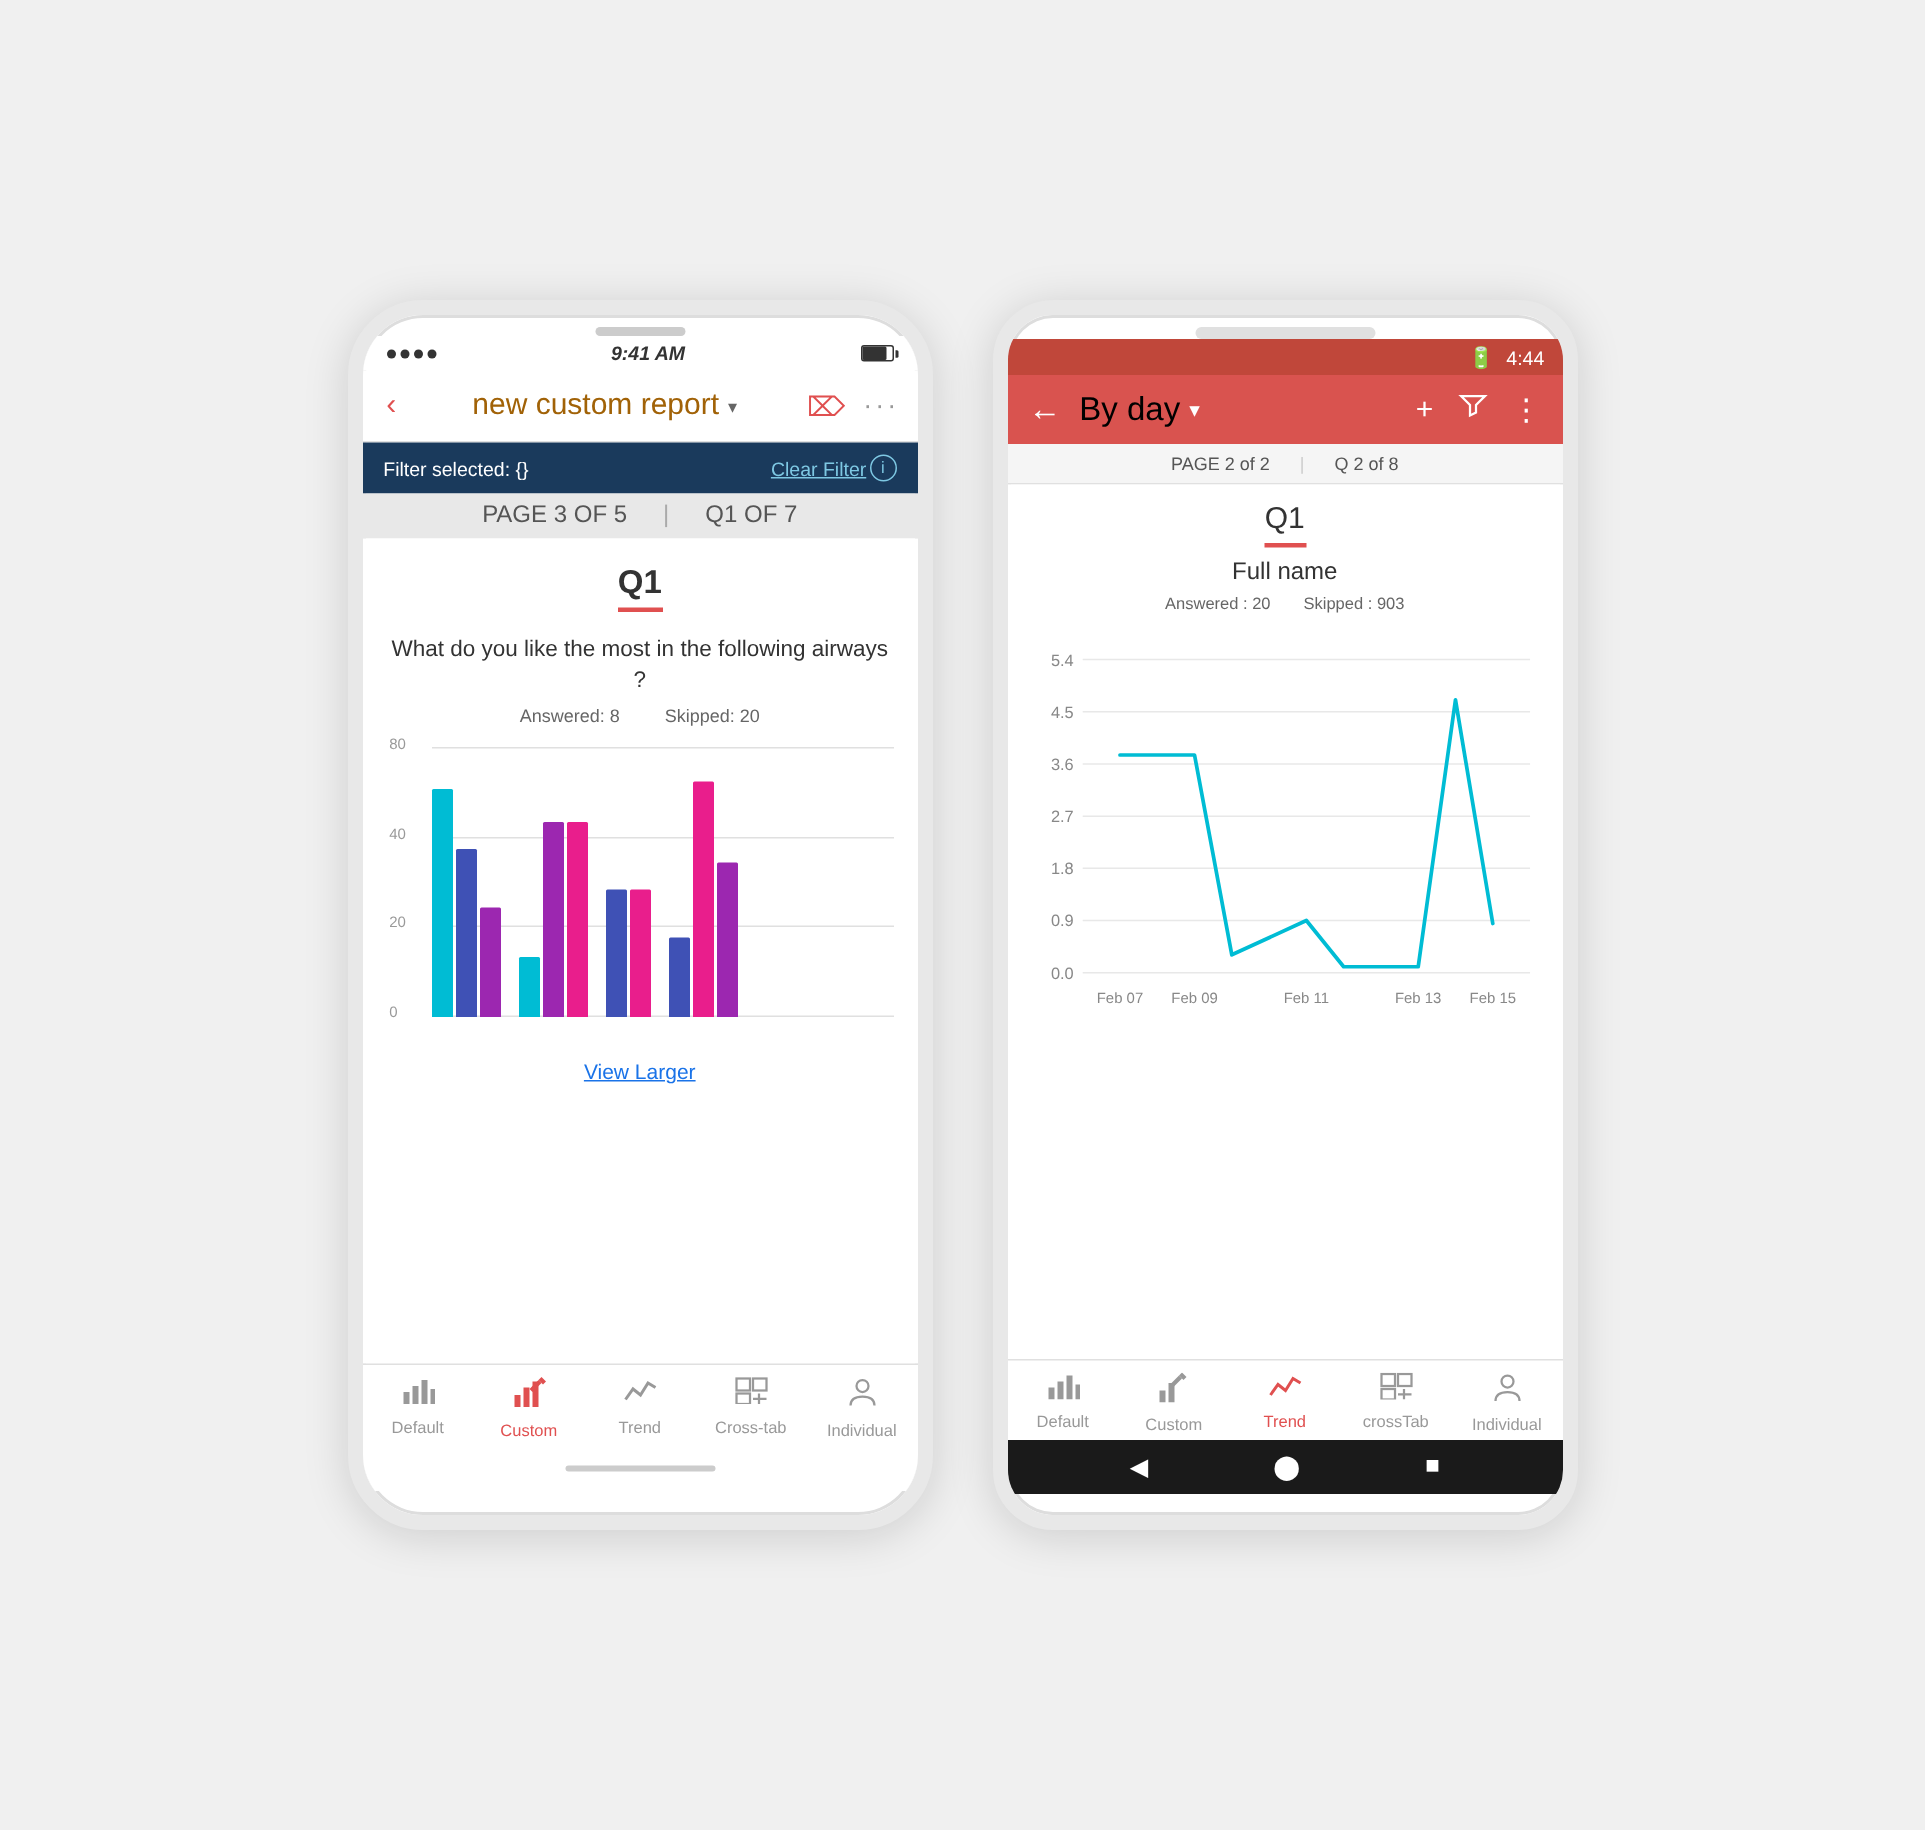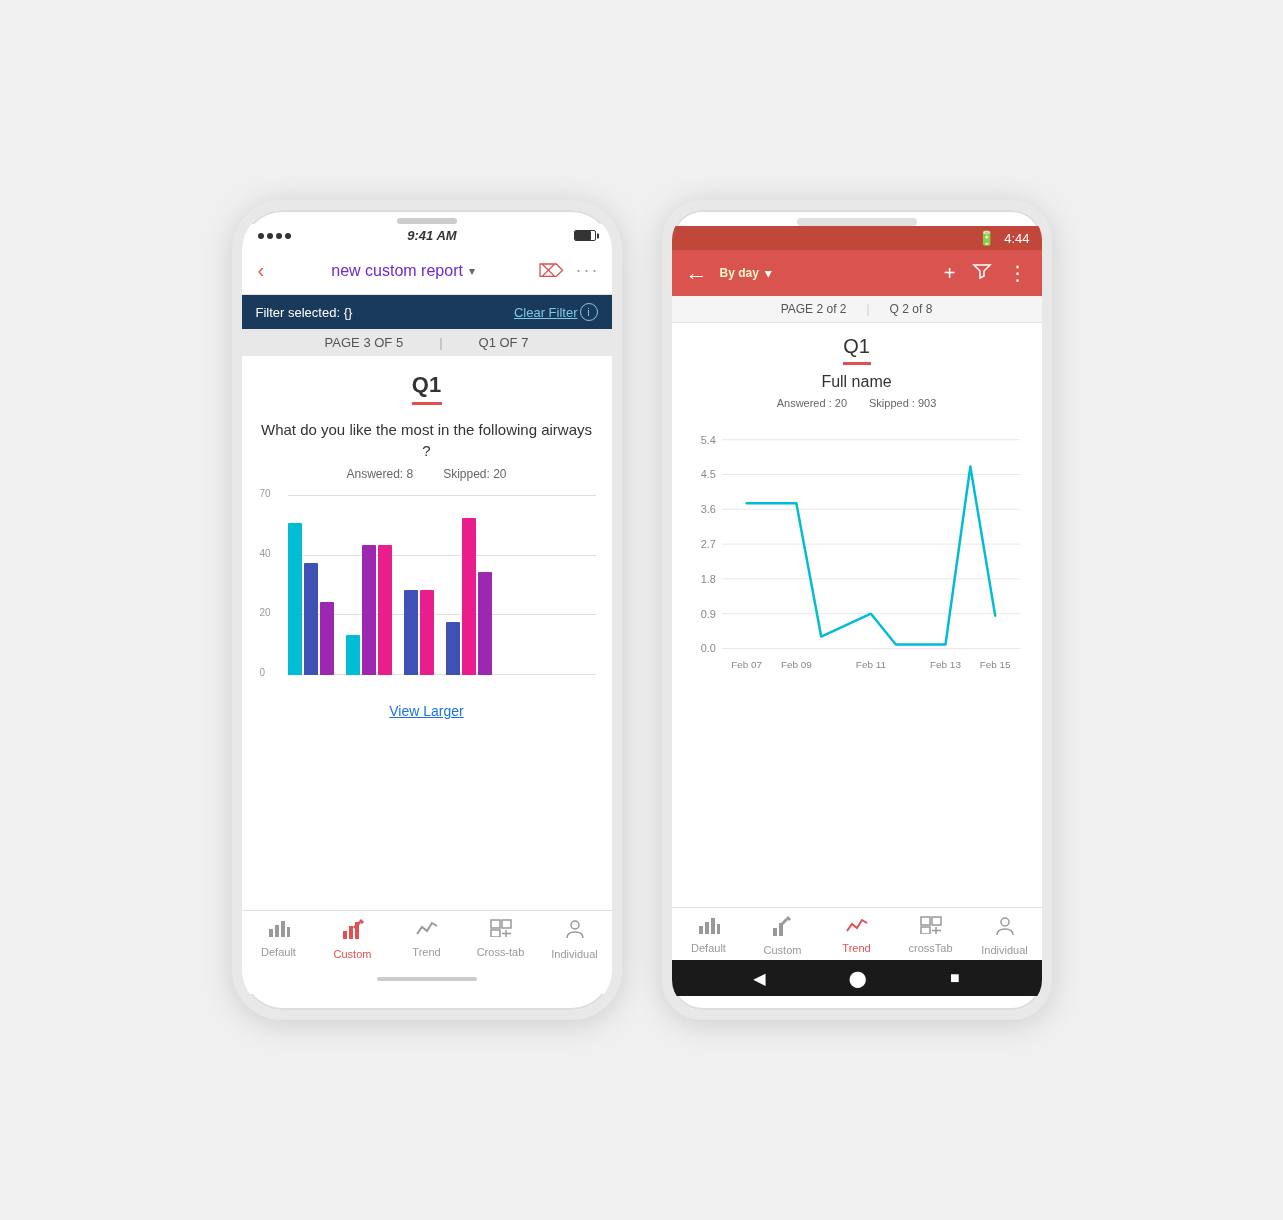--- a/index.html
+++ b/index.html
@@ -80,21 +80,21 @@
 
     .ios-nav-bar {
       display: flex;
       align-items: center;
       padding: 8px 12px;
       background: #fff;
       border-bottom: 1px solid #e0e0e0;
     }
     .ios-back-btn { color: #e05050; font-size: 20px; cursor: pointer; padding: 4px; }
     .ios-title-area { flex: 1; display: flex; align-items: center; justify-content: center; gap: 6px; }
-    .ios-title { font-size: 16px; font-weight: 500; color: #6d28d9; }
+    .ios-title { font-size: 20px; font-weight: 500; color: #a16207; }
     .ios-chevron { color: #666; font-size: 12px; }
     .ios-nav-icons { display: flex; gap: 12px; align-items: center; }
     .ios-filter-icon { color: #e05050; font-size: 18px; }
     .ios-more-icon { color: #999; font-size: 18px; letter-spacing: 2px; }
 
     .ios-filter-bar {
       background: #1a3a5c;
       padding: 8px 14px;
       display: flex;
       align-items: center;
@@ -104,22 +104,22 @@
     .ios-filter-actions { display: flex; align-items: center; gap: 2px; }
     .ios-clear-filter { color: #7ec8e3; font-size: 13px; text-decoration: underline; cursor: pointer; }
     .ios-info-icon { color: #7ec8e3; font-size: 14px; border: 1px solid #7ec8e3; border-radius: 50%; width: 18px; height: 18px; display: flex; align-items: center; justify-content: center; font-size: 11px; }
 
     .ios-page-bar {
       background: #e8e8e8;
       padding: 6px 14px;
       display: flex;
       align-items: flex-start;
       justify-content: center;
-      gap: 36px;
-      font-size: 13px;
+      gap: 24px;
+      font-size: 16px;
       color: #555;
     }
     .ios-page-divider { color: #aaa; }
 
     .ios-question-area {
       flex: 1;
       padding: 16px;
       overflow: hidden;
       background: #fff;
     }
@@ -211,21 +211,21 @@
 
     .android-header {
       background: #d9534f;
       padding: 10px 14px;
       display: flex;
       align-items: center;
       gap: 12px;
     }
     .android-back { color: #fff; font-size: 22px; cursor: pointer; }
     .android-title-area { flex: 1; display: flex; align-items: center; gap: 6px; }
-    .android-title { color: #fef9c3; font-size: 12px; font-weight: 700; }
+    .android-title { color: #000000; font-size: 22px; font-weight: 400; }
     .android-dropdown-icon { color: #fff; font-size: 14px; }
     .android-header-actions { display: flex; gap: 16px; align-items: center; }
     .android-icon { color: #fff; font-size: 20px; cursor: pointer; }
 
     .android-page-bar {
       background: #f5f5f5;
       padding: 6px 16px;
       display: flex;
       justify-content: center;
       gap: 20px;
@@ -340,21 +340,21 @@
         <div class="ios-q-underline"></div>
         <div class="ios-q-text">What do you like the most in the following airways ?</div>
         <div class="ios-q-stats">
           <span>Answered: 8</span>
           <span>Skipped: 20</span>
         </div>
 
         <div class="bar-chart">
           <div class="bar-chart-grid">
             <div class="bar-chart-line">
-                <span class="bar-chart-label">70</span>
+                <span class="bar-chart-label">80</span>
               </div>
             <div class="bar-chart-line">
                 <span class="bar-chart-label">40</span>
               </div>
             <div class="bar-chart-line">
                 <span class="bar-chart-label">20</span>
               </div>
             <div class="bar-chart-line">
                 <span class="bar-chart-label">0</span>
               </div>

